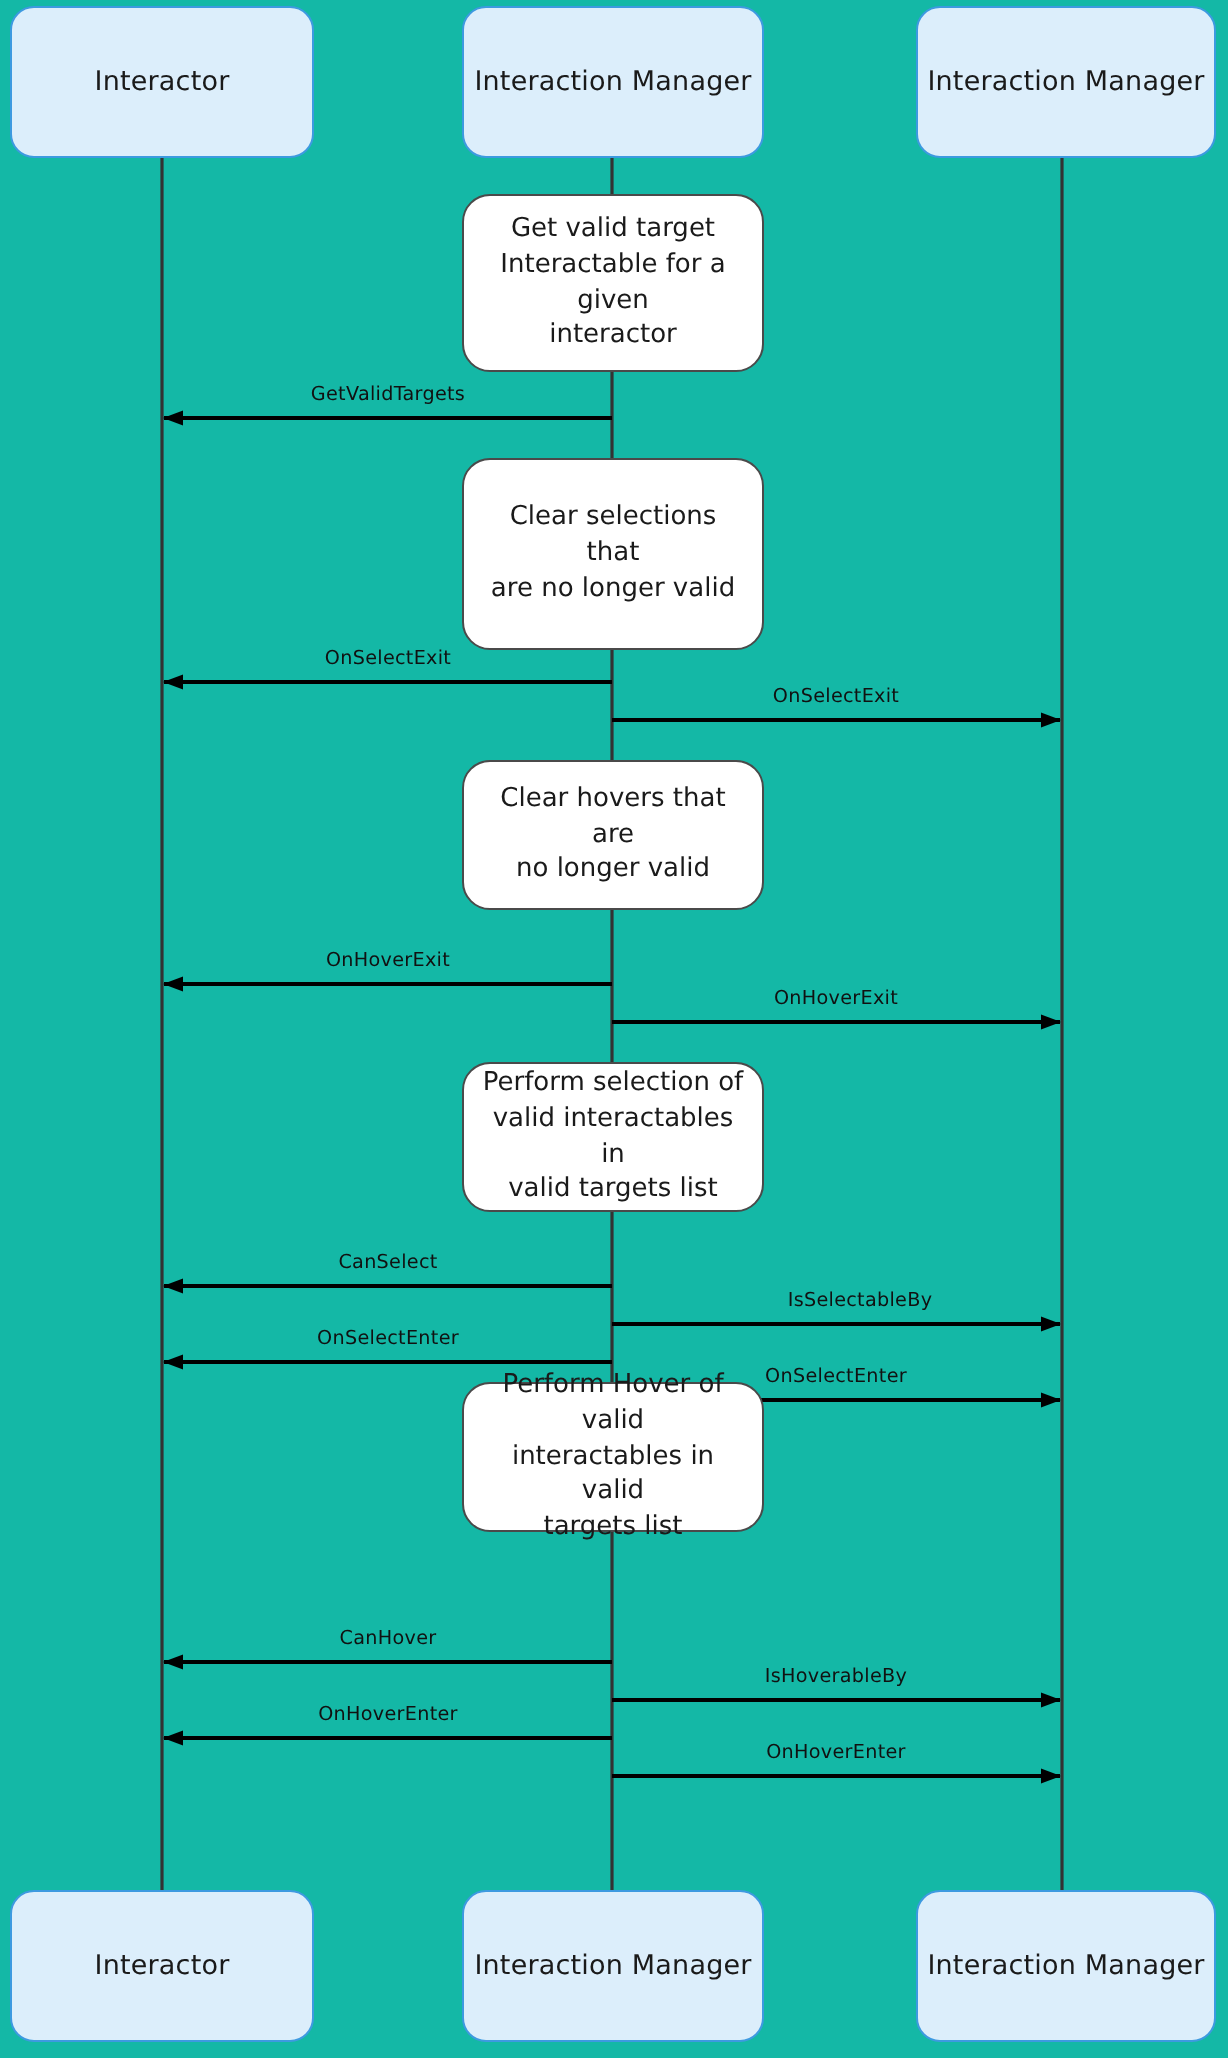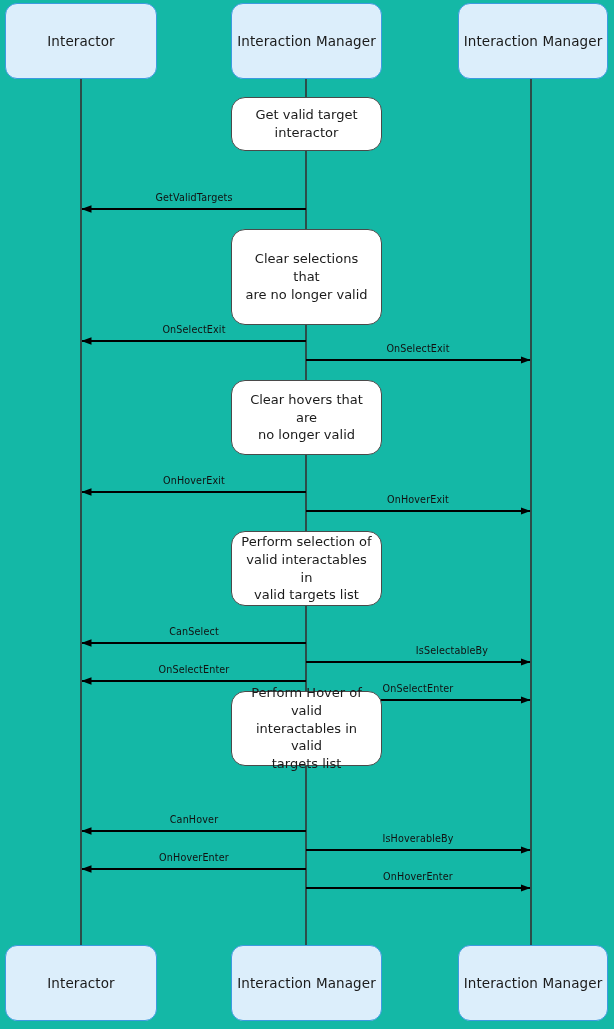--- a/index.html
+++ b/index.html
@@ -105,23 +105,24 @@
         <span>Interactor</span>
       </div>
       <div class="participant" style="left: 231px; top: 3px; width: 151px; height: 76px;">
         <span>Interaction Manager</span>
       </div>
       <div class="participant" style="left: 458px; top: 3px; width: 150px; height: 76px;">
         <span>Interaction Manager</span>
       </div>
     </div>
   <div id="activities-layer">
-      <div class="activity" style="left: 231px; top: 97px; width: 151px; height: 54px;">
+      <div class="activity" style="left: 231px; top: 97px; width: 151px; height: 89px;">
         <div>
           <div>Get valid target</div>
+          <div>Interactable for a given</div>
           <div>interactor</div>
         </div>
       </div>
       <div class="activity" style="left: 231px; top: 229px; width: 151px; height: 96px;">
         <div>
           <div>Clear selections that</div>
           <div>are no longer valid</div>
         </div>
       </div>
       <div class="activity" style="left: 231px; top: 380px; width: 151px; height: 75px;">
@@ -156,21 +157,21 @@
         <span>Interaction Manager</span>
       </div>
     </div>
   <div id="labels-layer">
       <div class="msg-label" style="left: 194px; top: 192px;">GetValidTargets</div>
       <div class="msg-label" style="left: 194px; top: 324px;">OnSelectExit</div>
       <div class="msg-label" style="left: 418px; top: 343px;">OnSelectExit</div>
       <div class="msg-label" style="left: 194px; top: 475px;">OnHoverExit</div>
       <div class="msg-label" style="left: 418px; top: 494px;">OnHoverExit</div>
       <div class="msg-label" style="left: 194px; top: 626px;">CanSelect</div>
-      <div class="msg-label" style="left: 428px; top: 645px; padding-left: 48px;">IsSelectableBy</div>
+      <div class="msg-label" style="left: 406px; top: 645px; padding-left: 48px;">IsSelectableBy</div>
       <div class="msg-label" style="left: 194px; top: 664px;">OnSelectEnter</div>
       <div class="msg-label" style="left: 418px; top: 683px;">OnSelectEnter</div>
       <div class="msg-label" style="left: 194px; top: 814px;">CanHover</div>
       <div class="msg-label" style="left: 418px; top: 833px;">IsHoverableBy</div>
       <div class="msg-label" style="left: 194px; top: 852px;">OnHoverEnter</div>
       <div class="msg-label" style="left: 418px; top: 871px;">OnHoverEnter</div>
     </div>
 
 </div>
 

